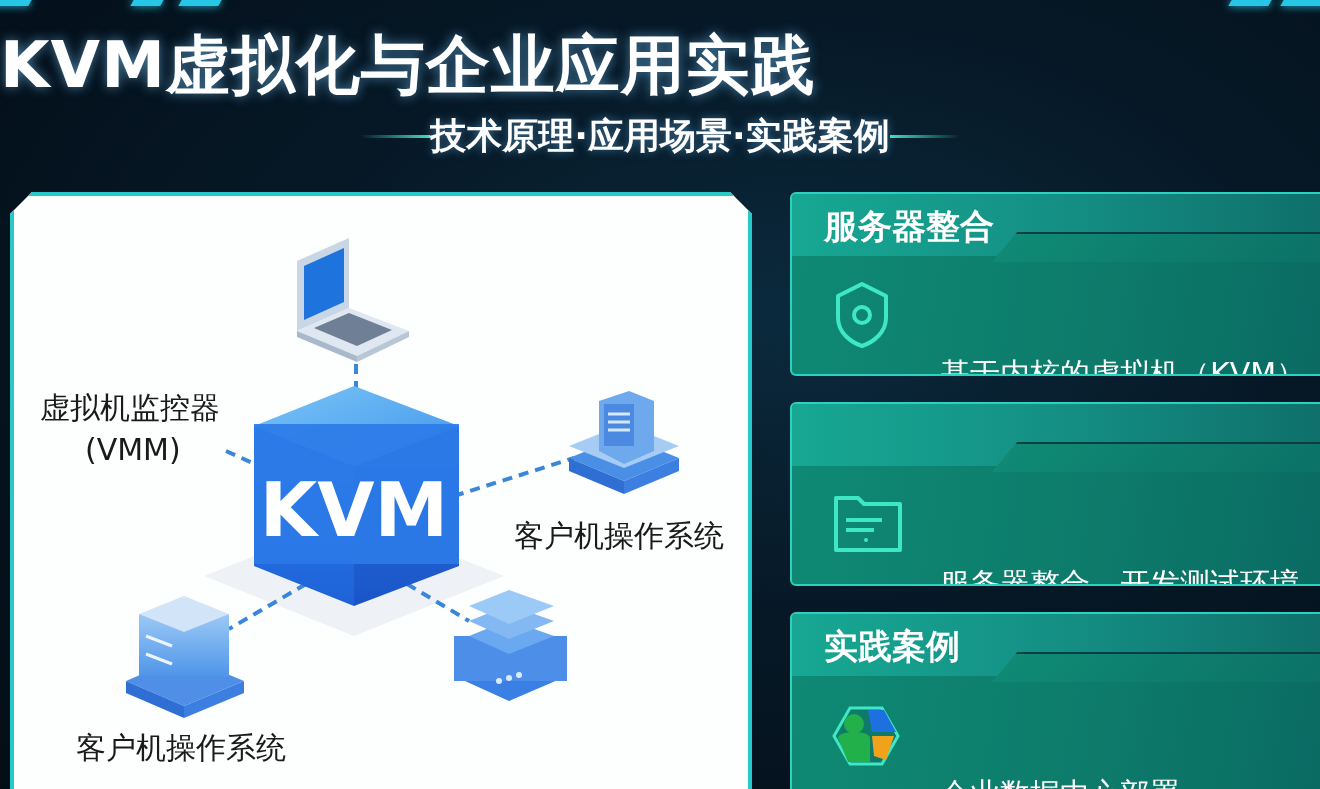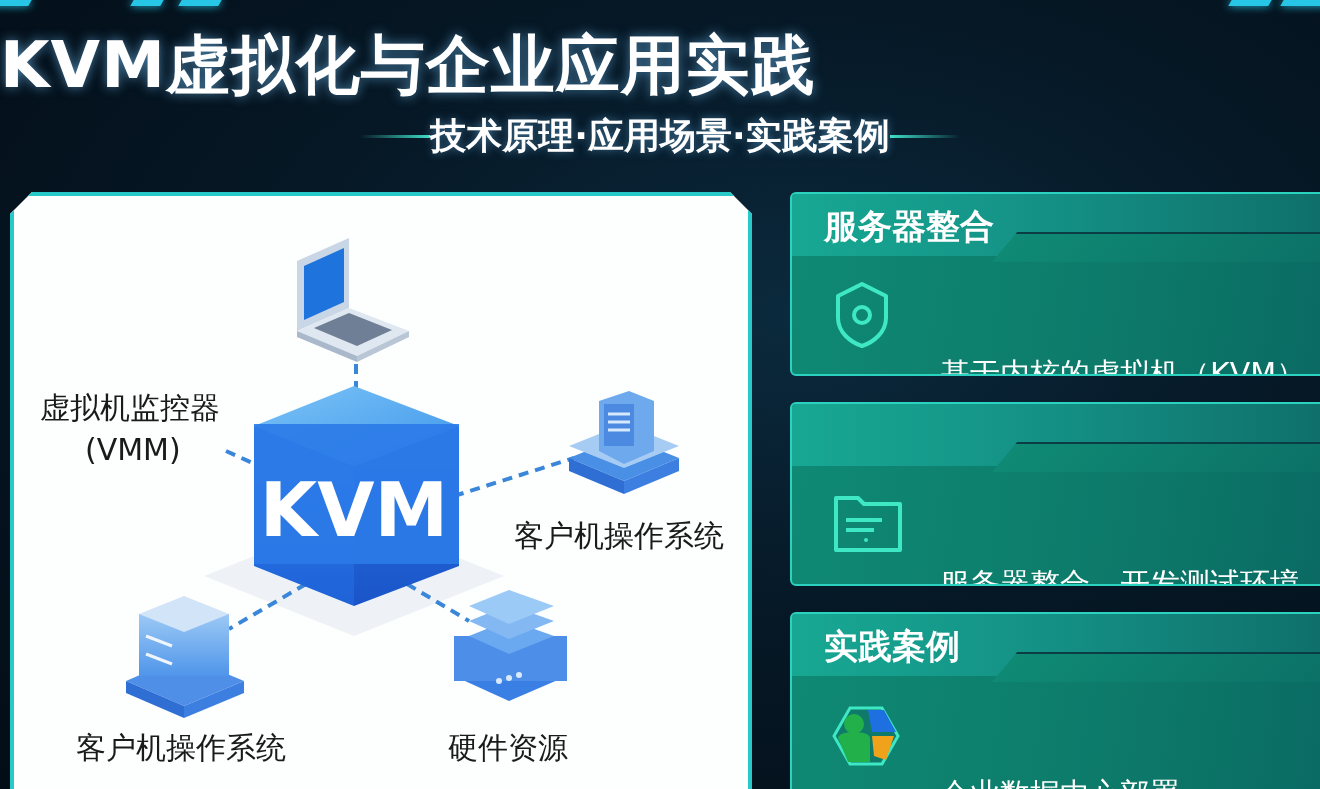--- a/index.html
+++ b/index.html
@@ -171,21 +171,20 @@
           <circle cx="495" cy="482" r="3"></circle>
           <circle cx="505" cy="479" r="3"></circle>
         </g>
     </g>
     <text x="340" y="340" text-anchor="middle" font-size="74" font-weight="bold" fill="#ffffff" font-family="DejaVu Sans, sans-serif">KVM</text>
   </svg>
   <div class="dlabel" style="left:26px; top:192px;">虚拟机监控器</div>
   <div class="dlabel" style="left:71px; top:236px;">(VMM)</div>
   <div class="dlabel" style="left:500px; top:320px;">客户机操作系统</div>
   <div class="dlabel" style="left:62px; top:532px;">客户机操作系统</div>
-  <div class="dlabel" style="left:434px; top:532px;">硬件资源</div>
 </div>
 
 <div class="card" style="top:192px; height:184px;">
   <div class="card-head"></div>
   <div class="card-head-cut"></div>
   <div class="card-title">服务器整合</div>
   <svg class="card-icon" style="top:86px;" width="60" height="70" viewBox="0 0 60 70">
     <path d="M30 4 L54 16 L54 38 C54 52 42 62 30 66 C18 62 6 52 6 38 L6 16 Z" fill="none" stroke="#3fe8c4" stroke-width="4" stroke-linejoin="round"></path>
     <circle cx="30" cy="35" r="8" fill="none" stroke="#3fe8c4" stroke-width="4"></circle>
   </svg>

